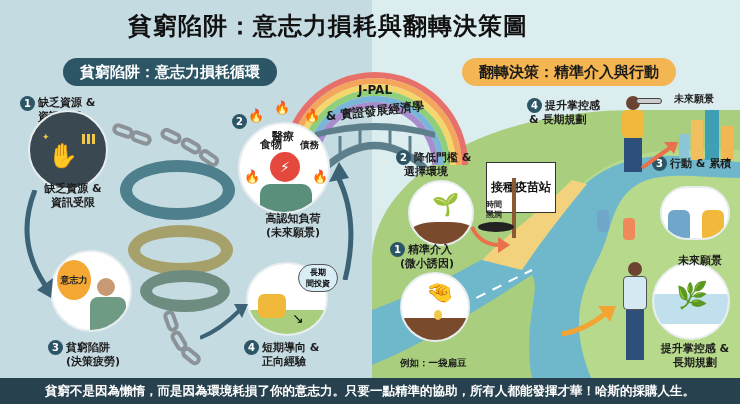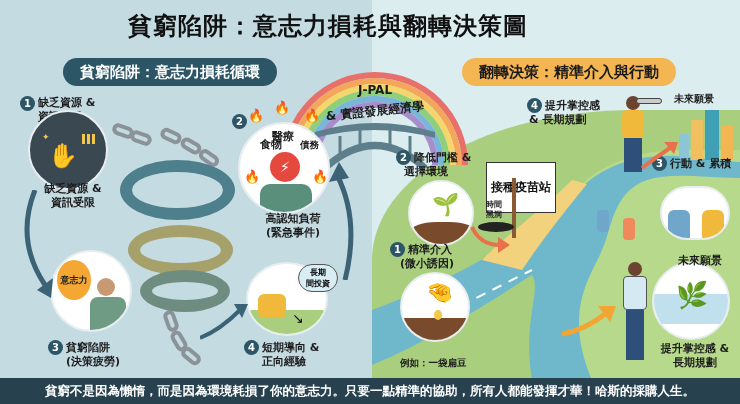--- a/index.html
+++ b/index.html
@@ -102,21 +102,21 @@
     <div class="fire" style="left:72px;top:45px;">🔥</div>
   </div>
   <div class="fire" style="left:248px;top:108px;">🔥</div>
   <div class="fire" style="left:274px;top:100px;">🔥</div>
   <div class="fire" style="left:304px;top:108px;">🔥</div>
   <div class="lbl" style="left:260px;top:138px;font-size:11px;">食物</div>
   <div class="lbl" style="left:272px;top:130px;font-size:11px;">醫療</div>
   <div class="lbl" style="left:300px;top:138px;font-size:9.5px;">債務</div>
   <div class="lbl" style="left:250px;top:212px;width:70px;margin-left:8px;">
     <div>高認知負荷</div>
-    <div>(緊急事件)</div>
+    <div>(未來願景)</div>
   </div>
 
   <div class="circ" style="left:50px;top:250px;width:82px;height:82px;">
     <div style="position:absolute;left:5px;top:8px;width:34px;height:40px;border-radius:50%;background:#f4a733;font-size:9px;font-weight:bold;text-align:center;line-height:40px;color:#222;">意志力</div>
     <div style="position:absolute;left:45px;top:26px;width:18px;height:18px;border-radius:50%;background:#c89a74;"></div>
     <div style="position:absolute;left:38px;top:45px;width:36px;height:37px;background:#6f9b84;border-radius:8px 8px 0 0;"></div>
   </div>
   <div class="lbl lbl-l" style="left:48px;top:340px;">
     <span class="num">3</span><span>貧窮陷阱</span>
     <div style="padding-left:18px;">(決策疲勞)</div>

